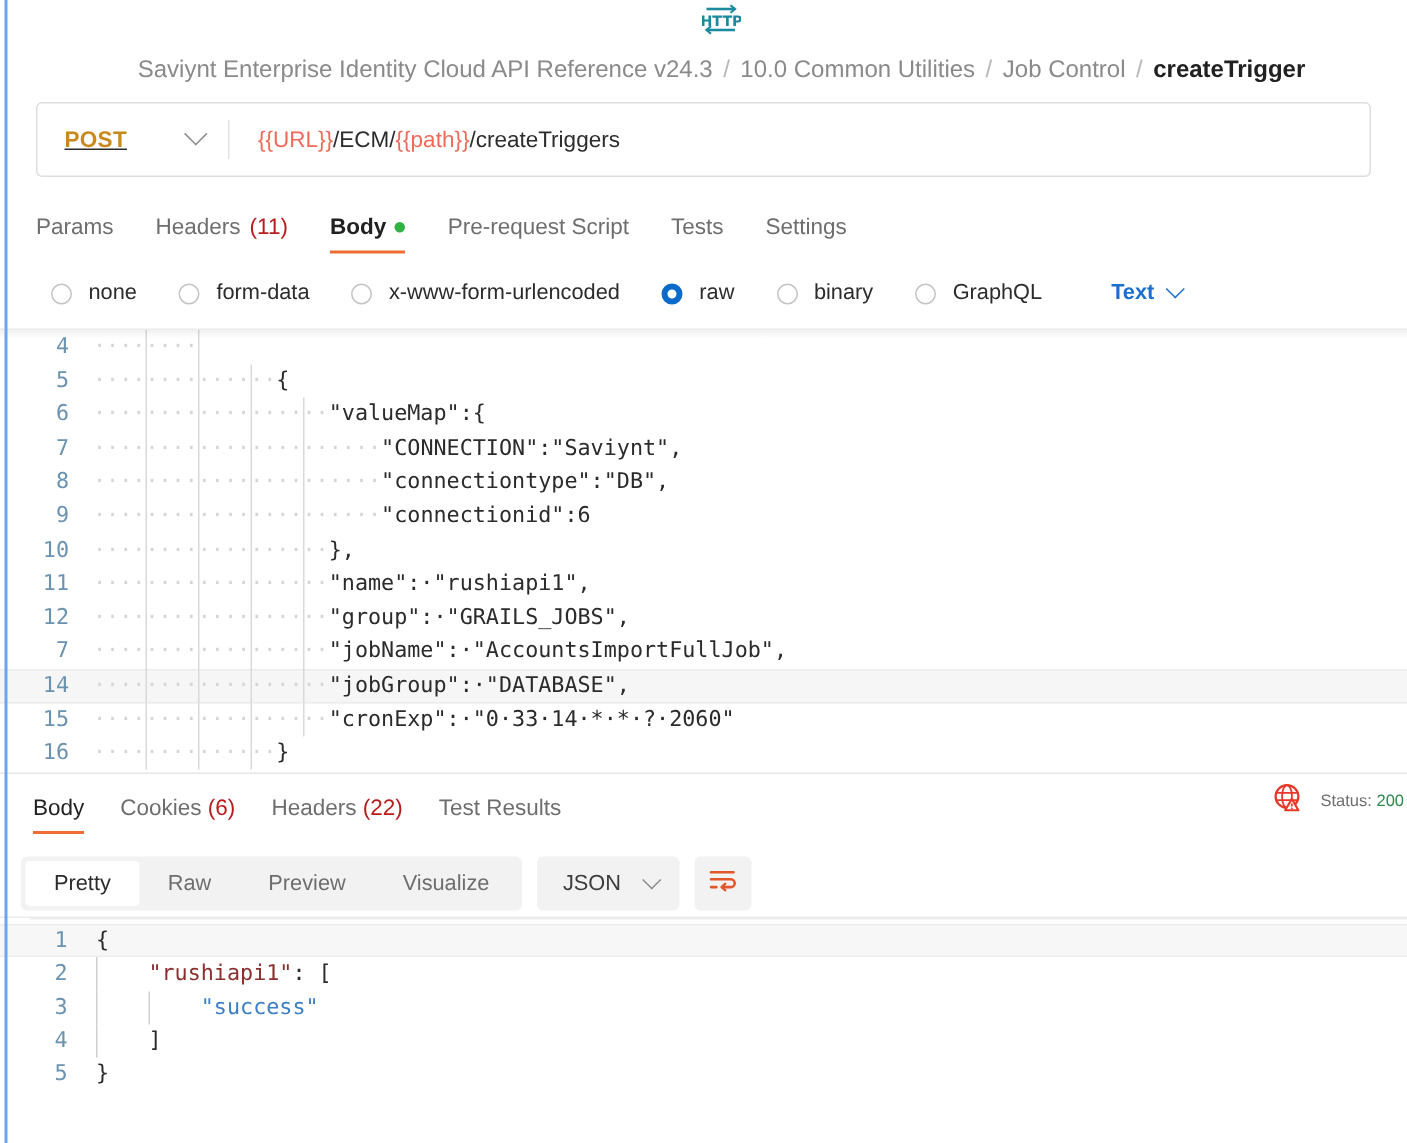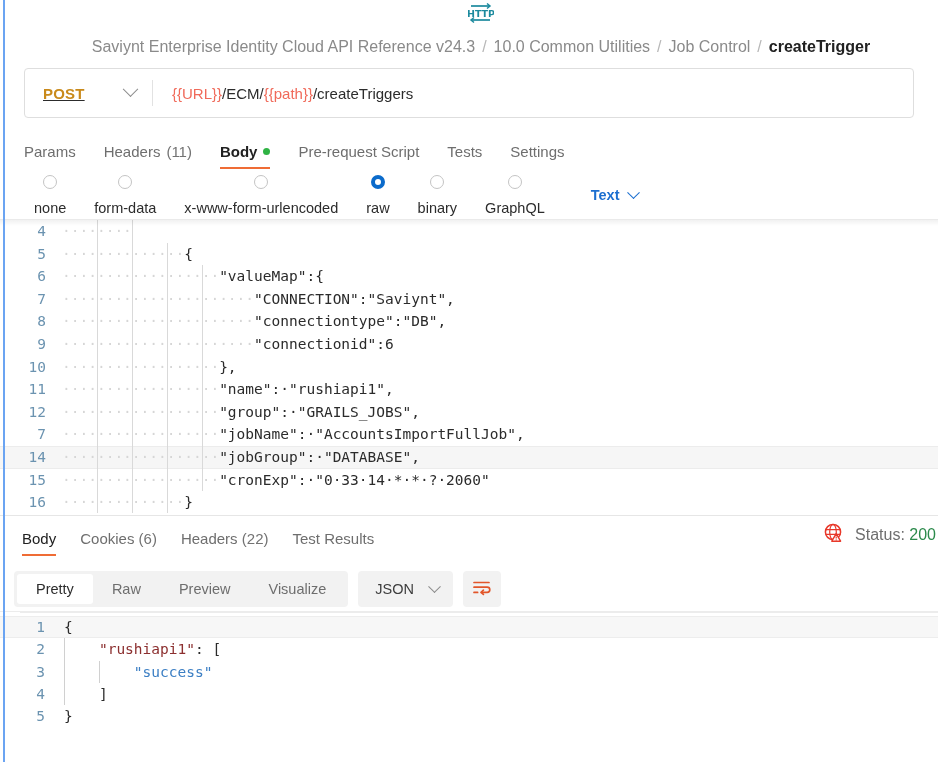--- a/index.html
+++ b/index.html
@@ -119,46 +119,45 @@
   .req-tab:first-child { padding-left: 0; margin-top: 10px; }
   .req-tab.active { color: #212121; font-weight: bold; }
   .req-tab.active::after {
     content: "";
     position: absolute;
     left: 14px; right: 14px; bottom: 0;
     height: 2px;
     background: #ef6c35;
   }
   .req-tab:first-child.active::after { left: 0; }
-  .tab-count { color: #737373; font-weight: normal; }
+  .tab-count { color: #b91c1c; font-weight: normal; }
   .dot-green {
     width: 7px; height: 7px;
     border-radius: 50%;
     background: #2fb344;
     display: inline-block;
   }
 
   
   .radio-row {
     margin: 12px 0 0 34px;
     display: flex;
     align-items: center;
     height: 28px;
     gap: 0;
   }
   .radio-item {
     display: flex;
-    align-items: center;
+    align-items: flex-end;
     gap: 11px;
     margin-right: 28px;
     font-size: 14.5px;
     color: #2c2c2c;
     cursor: pointer;
     white-space: nowrap;
-    flex-direction: column;
   }
   .radio-mark {
     width: 14px; height: 14px;
     border: 1.4px solid #c4c4c4;
     border-radius: 50%;
     flex: 0 0 auto;
   }
   .radio-item.checked .radio-mark {
     border: 4px solid #0b6bcb;
     background: #fff;
@@ -261,21 +260,21 @@
     background: #ef6c35;
   }
   .status-area {
     position: absolute;
     right: 0; bottom: 9px;
     display: flex;
     align-items: center;
     gap: 11px;
     padding-right: 2px;
   }
-  .status-text { font-size: 16px; color: #6e6e6e; white-space: nowrap; }
+  .status-text { font-size: 11px; color: #6e6e6e; white-space: nowrap; }
   .status-code { color: #2b8a4b; font-weight: normal; }
 
   
   .resp-toolbar {
     display: flex;
     align-items: center;
     gap: 10px;
     padding: 11px 0 0 14px;
     height: 55px;
   }

